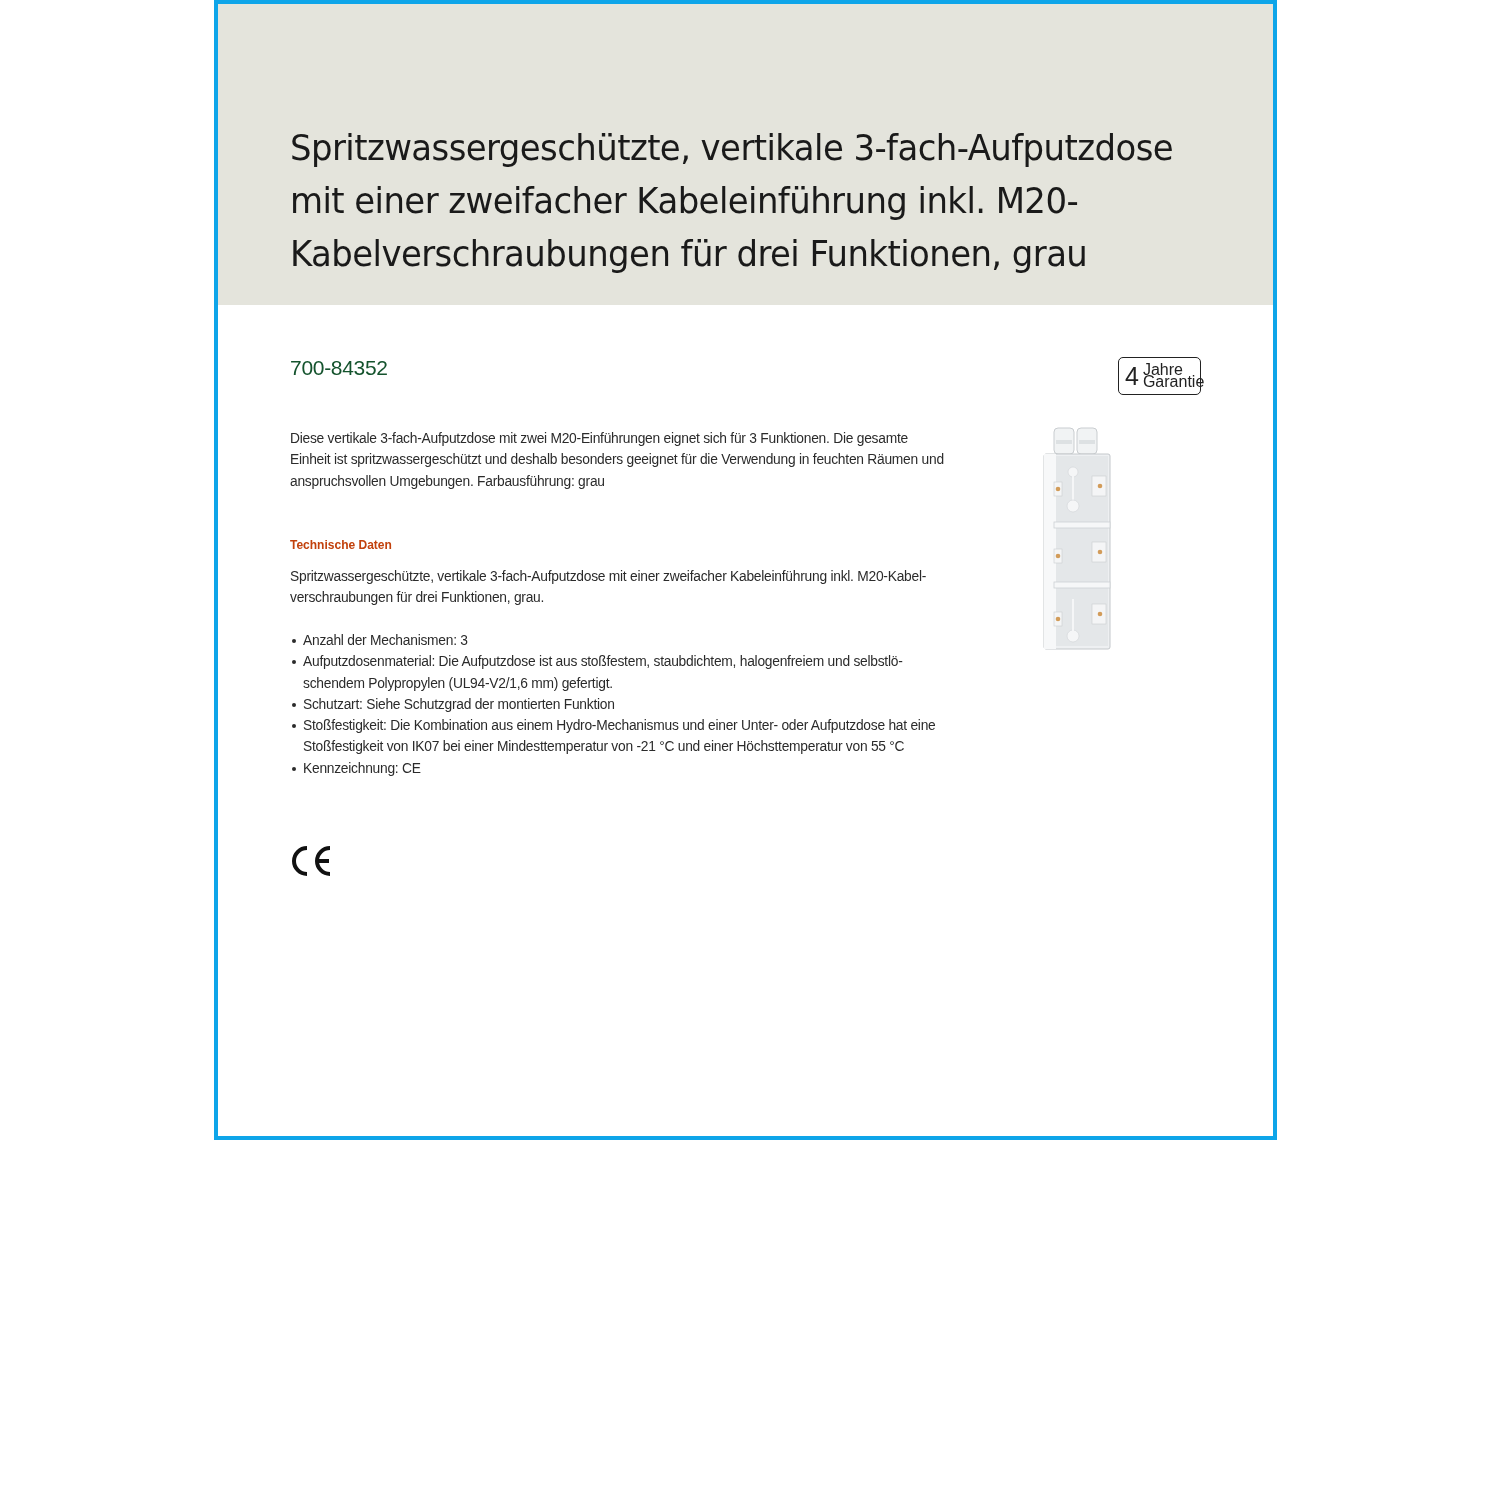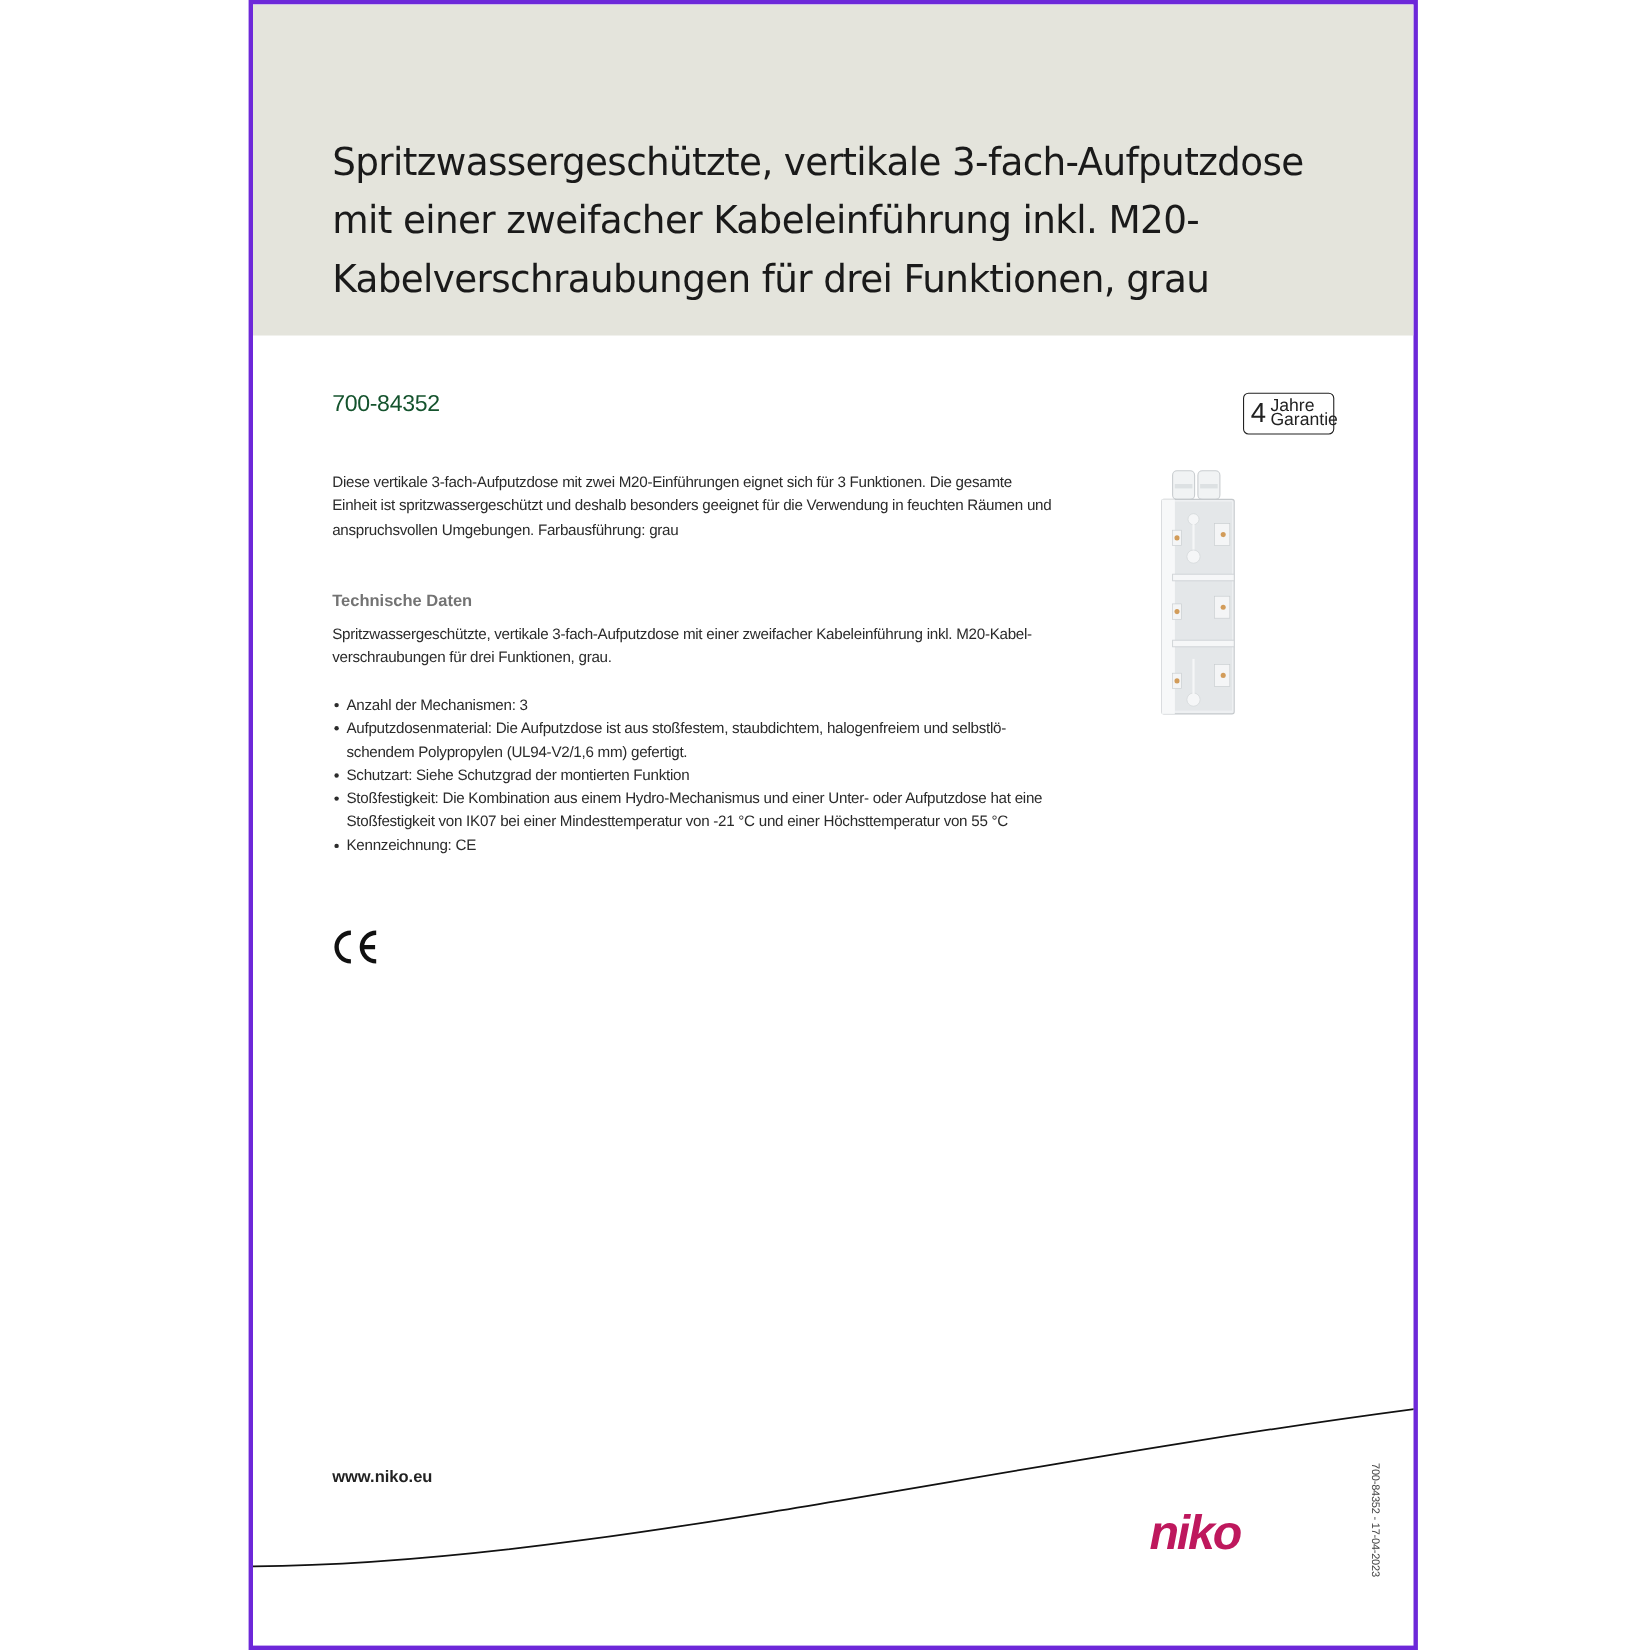--- a/index.html
+++ b/index.html
@@ -1,23 +1,23 @@
 <!DOCTYPE html>
 <html><head>
   <meta charset="utf-8">
   <style>
     * { margin: 0; padding: 0; box-sizing: border-box; }
     html, body { width: 1500px; height: 1500px; background: #ffffff; overflow: hidden; }
     body { position: relative; font-family: "Liberation Sans", sans-serif; color: #1a1a1a; }
 
     .page {
       position: absolute;
-      left: 226px; top: 0;
-      width: 1063px; height: 1500px;
-      border: 4px solid #6d28d9;
+      left: 214px; top: 0;
+      width: 1063px; height: 1140px;
+      border: 4px solid #0ea5e9;
       background: #fff;
       overflow: hidden;
     }
 
     .header-band {
       position: absolute;
       left: 0; top: 0;
       width: 100%; height: 301px;
       background: #e4e4dc;
     }
@@ -78,23 +78,23 @@
 
     .product-image {
       position: absolute;
       left: 812px; top: 420px;
       width: 90px; height: 230px;
     }
 
     .section-title {
       position: absolute;
       left: 72px; top: 534px;
-      font-size: 15px;
+      font-size: 12px;
       font-weight: bold;
-      color: #737373;
+      color: #c2410c;
     }
 
     .tech-desc {
       position: absolute;
       left: 72px; top: 562px;
       width: 670px;
       font-size: 13.8px;
       line-height: 21.3px;
       color: #2b2b2b;
       letter-spacing: -0.25px;

